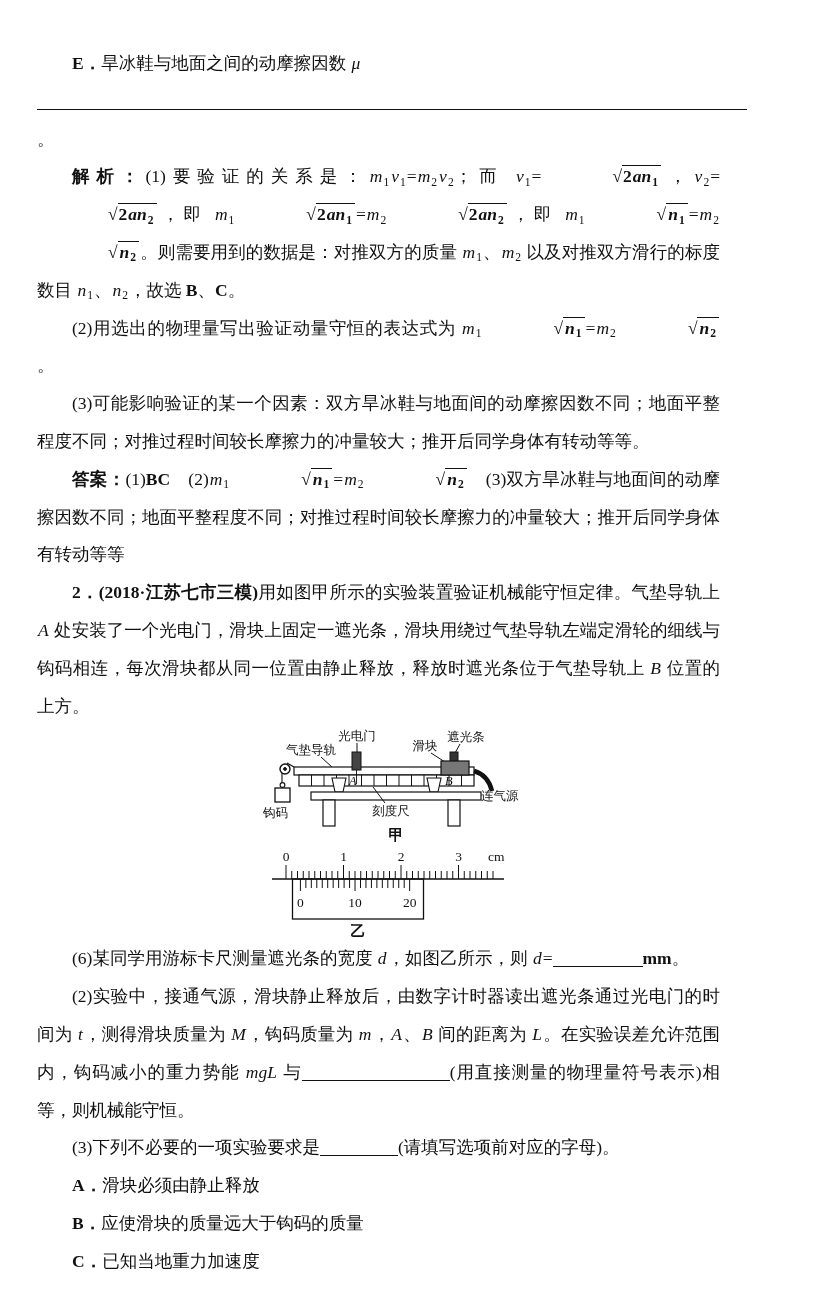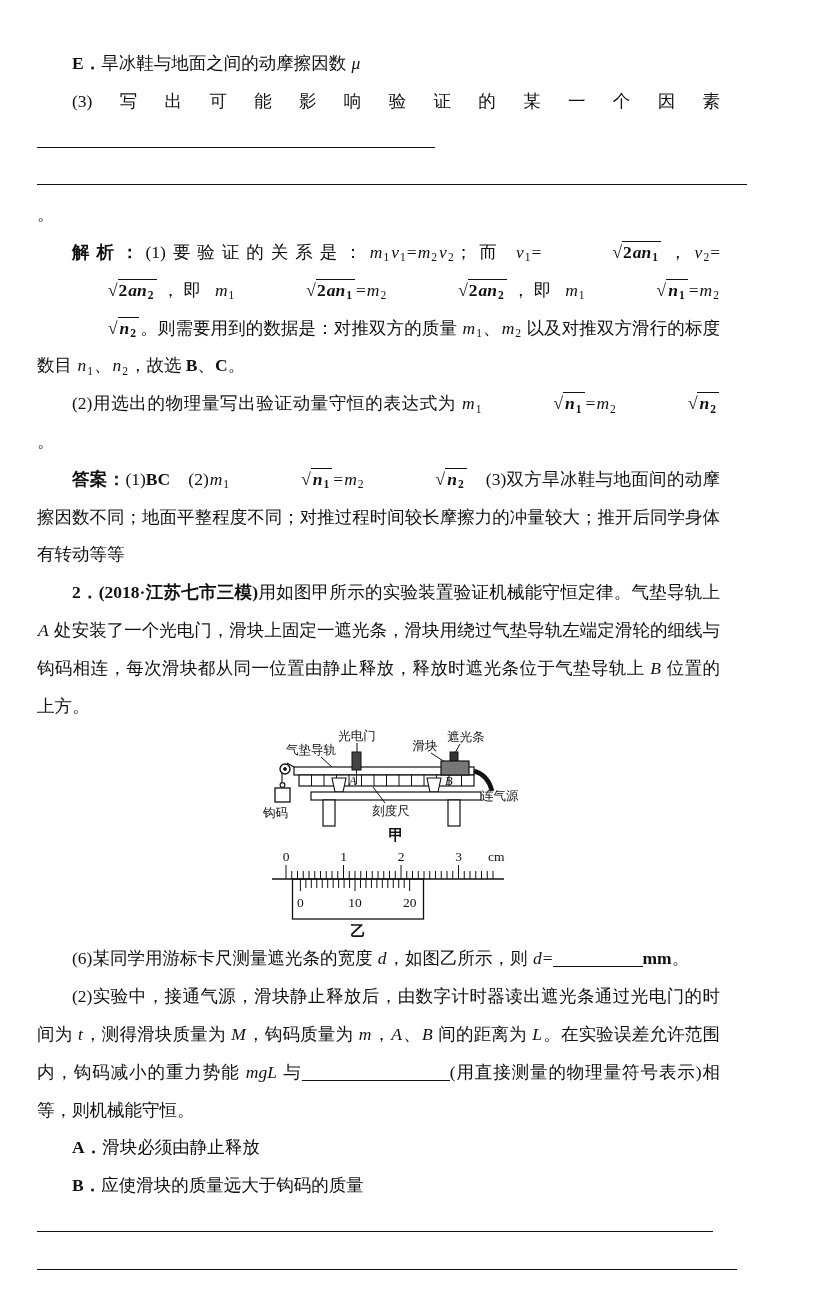--- a/index.html
+++ b/index.html
@@ -28,24 +28,24 @@
   svg .dcap{font-size:15px;font-weight:bold;}
   svg .dnum{font-size:13.5px;}
   svg line,svg rect,svg path,svg circle,svg polygon{stroke:#111;}
 </style>
 </head>
 <body>
 
 <div class="page">
 
   <p class="para ind"><span class="bd">E．</span><span class="run-t">旱冰鞋与地面之间的动摩擦因数 </span><span class="iv">μ</span></p>
-  <p class="para ind"><span class="run-t">(3)写出可能影响验证的某一个因素</span><span class="blank" style="width: 398px;"></span></p>
   <p class="para noind"><span class="blank" style="width: 710px;"></span><span class="run-t">。</span></p>
   <p class="para ind"><span class="bd">解析：</span><span class="run-t">(1)要验证的关系是：</span><span class="iv">m</span><sub>1</sub><span class="iv">v</span><sub>1</sub><span class="run-t">=</span><span class="iv">m</span><sub>2</sub><span class="iv">v</span><sub>2</sub><span class="run-t">；而 </span><span class="iv">v</span><sub>1</sub><span class="run-t">=</span><span class="sq"><span class="sq-s">√</span><span class="sq-r"><span class="run-t">2</span><span class="iv">an</span><sub>1</sub></span></span><span class="run-t">，</span><span class="iv">v</span><sub>2</sub><span class="run-t">=</span><span class="sq"><span class="sq-s">√</span><span class="sq-r"><span class="run-t">2</span><span class="iv">an</span><sub>2</sub></span></span><span class="run-t">，即 </span><span class="iv">m</span><sub>1</sub><span class="sq"><span class="sq-s">√</span><span class="sq-r"><span class="run-t">2</span><span class="iv">an</span><sub>1</sub></span></span><span class="run-t">=</span><span class="iv">m</span><sub>2</sub><span class="sq"><span class="sq-s">√</span><span class="sq-r"><span class="run-t">2</span><span class="iv">an</span><sub>2</sub></span></span><span class="run-t">，即 </span><span class="iv">m</span><sub>1</sub><span class="sq"><span class="sq-s">√</span><span class="sq-r"><span class="iv">n</span><sub>1</sub></span></span><span class="run-t">=</span><span class="iv">m</span><sub>2</sub><span class="sq"><span class="sq-s">√</span><span class="sq-r"><span class="iv">n</span><sub>2</sub></span></span><span class="run-t">。则需要用到的数据是：对推双方的质量 </span><span class="iv">m</span><sub>1</sub><span class="run-t">、</span><span class="iv">m</span><sub>2</sub><span class="run-t"> 以及对推双方滑行的标度数目 </span><span class="iv">n</span><sub>1</sub><span class="run-t">、</span><span class="iv">n</span><sub>2</sub><span class="run-t">，故选 </span><span class="bd">B</span><span class="run-t">、</span><span class="bd">C</span><span class="run-t">。</span></p>
   <p class="para ind"><span class="run-t">(2)用选出的物理量写出验证动量守恒的表达式为 </span><span class="iv">m</span><sub>1</sub><span class="sq"><span class="sq-s">√</span><span class="sq-r"><span class="iv">n</span><sub>1</sub></span></span><span class="run-t">=</span><span class="iv">m</span><sub>2</sub><span class="sq"><span class="sq-s">√</span><span class="sq-r"><span class="iv">n</span><sub>2</sub></span></span><span class="run-t">。</span></p>
+  <p class="para ind"><span class="run-t">(3)可能影响验证的某一个因素：双方旱冰鞋与地面间的动摩擦因数不同；地面平整程度不同；对推过程时间较长摩擦力的冲量较大；推开后同学身体有转动等等。</span></p>
   <p class="para ind"><span class="bd">答案：</span><span class="run-t">(1)</span><span class="bd">BC</span><span class="run-t">　(2)</span><span class="iv">m</span><sub>1</sub><span class="sq"><span class="sq-s">√</span><span class="sq-r"><span class="iv">n</span><sub>1</sub></span></span><span class="run-t">=</span><span class="iv">m</span><sub>2</sub><span class="sq"><span class="sq-s">√</span><span class="sq-r"><span class="iv">n</span><sub>2</sub></span></span><span class="run-t">　(3)双方旱冰鞋与地面间的动摩擦因数不同；地面平整程度不同；对推过程时间较长摩擦力的冲量较大；推开后同学身体有转动等等</span></p>
   <p class="para ind"><span class="bd">2．(2018·江苏七市三模)</span><span class="run-t">用如图甲所示的实验装置验证机械能守恒定律。气垫导轨上 </span><span class="iv">A</span><span class="run-t"> 处安装了一个光电门，滑块上固定一遮光条，滑块用绕过气垫导轨左端定滑轮的细线与钩码相连，每次滑块都从同一位置由静止释放，释放时遮光条位于气垫导轨上 </span><span class="iv">B</span><span class="run-t"> 位置的上方。</span></p>
 
   <div class="figwrap">
     <svg class="fig-jia" width="290" height="115" viewBox="0 0 290 115">
 
       <text class="dlabel" x="52" y="26" text-anchor="middle">气垫导轨</text>
       <line x1="62" y1="29" x2="74" y2="40" stroke-width="1"></line>
       <text class="dlabel" x="98" y="12" text-anchor="middle">光电门</text>
       <line x1="98" y1="15" x2="98" y2="24" stroke-width="1"></line>
@@ -181,18 +181,20 @@
         </g>
       <text class="dnum" x="36.4" y="62" text-anchor="middle">0</text>
       <text class="dnum" x="91" y="62" text-anchor="middle">10</text>
       <text class="dnum" x="145.7" y="62" text-anchor="middle">20</text>
       <text class="dcap" x="94" y="91" text-anchor="middle">乙</text>
     </svg>
   </div>
 
   <p class="para ind"><span class="run-t">(6)某同学用游标卡尺测量遮光条的宽度 </span><span class="iv">d</span><span class="run-t">，如图乙所示，则 </span><span class="iv">d</span><span class="run-t">=</span><span class="blank" style="width: 90px;"></span><span class="bd">mm</span><span class="run-t">。</span></p>
   <p class="para ind"><span class="run-t">(2)实验中，接通气源，滑块静止释放后，由数字计时器读出遮光条通过光电门的时间为 </span><span class="iv">t</span><span class="run-t">，测得滑块质量为 </span><span class="iv">M</span><span class="run-t">，钩码质量为 </span><span class="iv">m</span><span class="run-t">，</span><span class="iv">A</span><span class="run-t">、</span><span class="iv">B</span><span class="run-t"> 间的距离为 </span><span class="iv">L</span><span class="run-t">。在实验误差允许范围内，钩码减小的重力势能 </span><span class="iv">mgL</span><span class="run-t"> 与</span><span class="blank" style="width: 148px;"></span><span class="run-t">(用直接测量的物理量符号表示)相等，则机械能守恒。</span></p>
+  <p class="para ind"><span class="run-t">(3)下列不必要的一项实验要求是</span><span class="blank" style="width: 78px;"></span><span class="run-t">(请填写选项前对应的字母)。</span></p>
   <p class="para ind"><span class="bd">A．</span><span class="run-t">滑块必须由静止释放</span></p>
   <p class="para ind"><span class="bd">B．</span><span class="run-t">应使滑块的质量远大于钩码的质量</span></p>
+  <p class="para ind"><span class="bd">C．</span><span class="run-t">已知当地重力加速度</span></p>
   <p class="para noind"><span class="blank" style="width: 676px;"></span></p>
   <p class="para noind"><span class="blank" style="width: 700px;"></span><span class="run-t">。</span></p>
 
 </div>
 
 </body></html>

